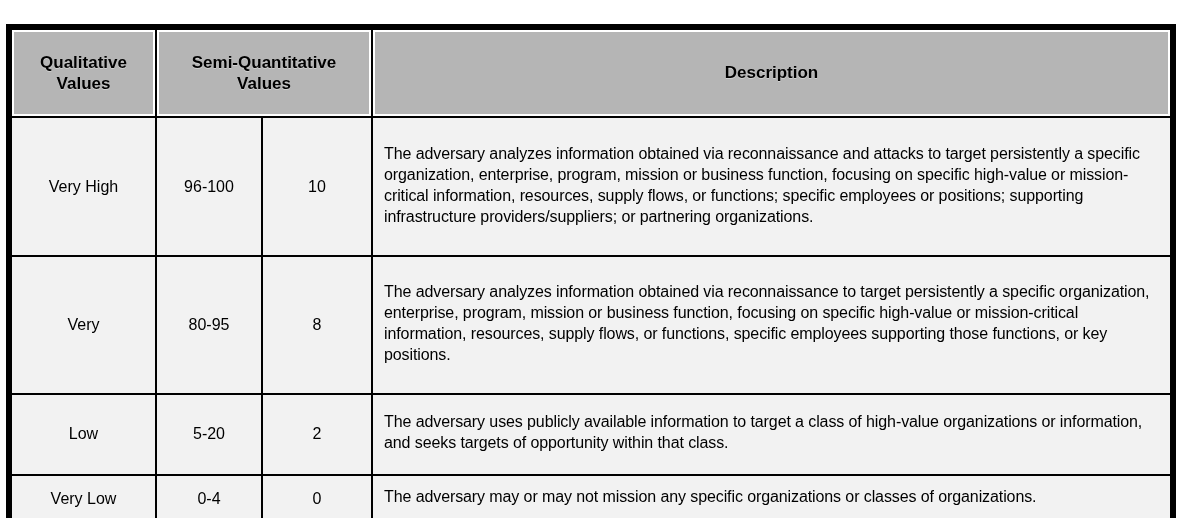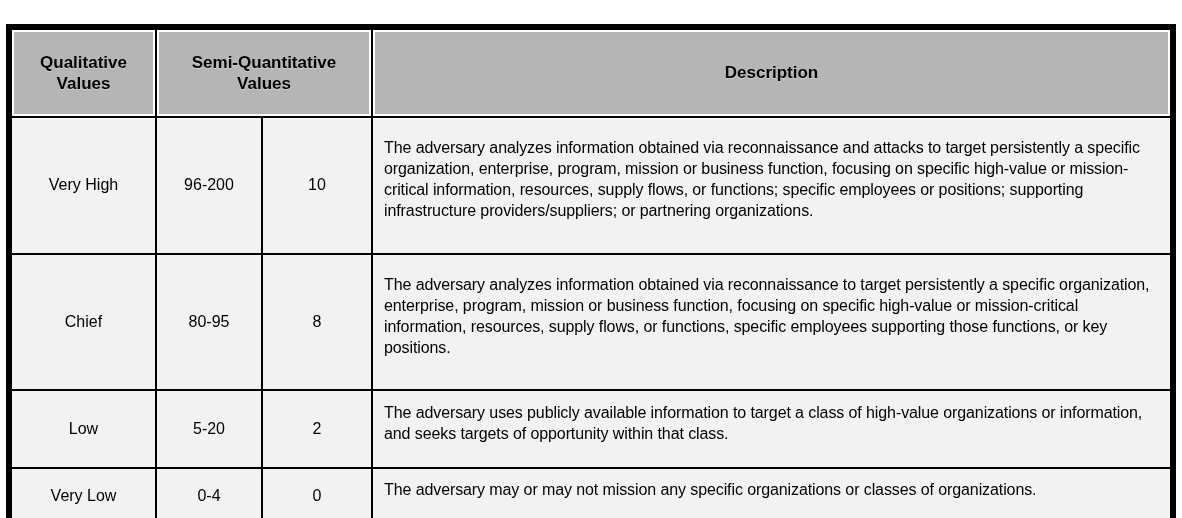--- a/index.html
+++ b/index.html
@@ -59,21 +59,21 @@
     color: #000000;
     font-size: 16px;
     vertical-align: middle;
   }
   td.center {
     text-align: center;
     padding: 2px 4px;
   }
   td.desc {
     text-align: left;
-    padding: 6px 14px 18px 11px;
+    padding: 6px 14px 10px 11px;
     line-height: 21px;
     font-size: 16px;
     letter-spacing: -0.1px;
   }
   tr.h-header { height: 88px; }
   tr.h-r0 { height: 118px; }
   tr.h-r1 { height: 117px; }
   tr.h-r2 { height: 63px; }
   tr.h-r3 { height: 68px; }
   tr.h-r4 { height: 41px; }
@@ -93,26 +93,26 @@
       <thead>
         <tr class="h-header">
           <th>Qualitative Values</th>
           <th colspan="2">Semi-Quantitative Values</th>
           <th>Description</th>
         </tr>
       </thead>
       <tbody>
         <tr class="h-r0">
           <td class="center">Very High</td>
-          <td class="center">96-200</td>
+          <td class="center">96-100</td>
           <td class="center">10</td>
           <td class="desc">The adversary analyzes information obtained via reconnaissance and attacks to target persistently a specific organization, enterprise, program, mission or business function, focusing on specific high-value or mission-critical information, resources, supply flows, or functions; specific employees or positions; supporting infrastructure providers/suppliers; or partnering organizations.</td>
         </tr>
         <tr class="h-r1">
-          <td class="center">Chief</td>
+          <td class="center">Very</td>
           <td class="center">80-95</td>
           <td class="center">8</td>
           <td class="desc">The adversary analyzes information obtained via reconnaissance to target persistently a specific organization, enterprise, program, mission or business function, focusing on specific high-value or mission-critical information, resources, supply flows, or functions, specific employees supporting those functions, or key positions.</td>
         </tr>
         <tr class="h-r3">
           <td class="center">Low</td>
           <td class="center">5-20</td>
           <td class="center">2</td>
           <td class="desc">The adversary uses publicly available information to target a class of high-value organizations or information, and seeks targets of opportunity within that class.</td>
         </tr>

